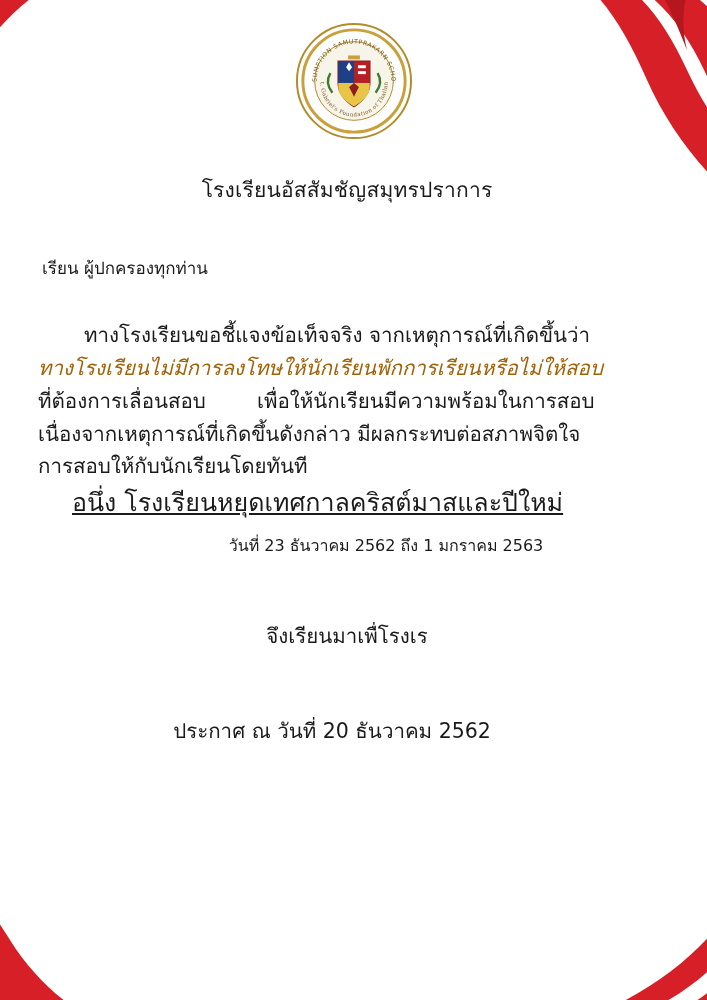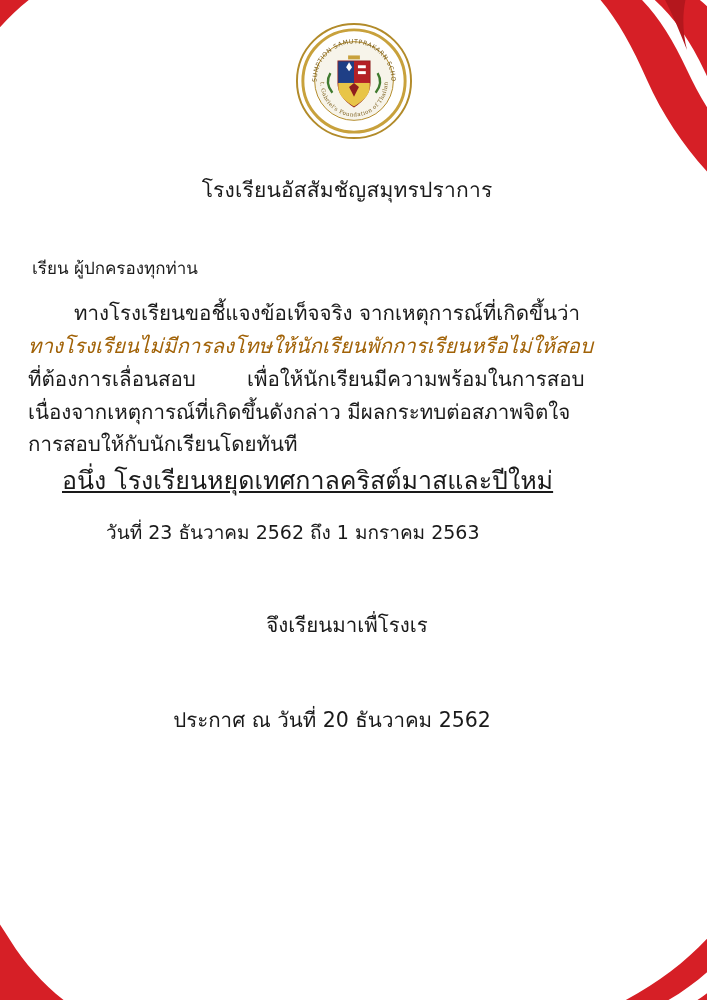--- a/index.html
+++ b/index.html
@@ -65,41 +65,41 @@
     width: 118px;
     height: 118px;
   }
 
   
   .content {
     position: absolute;
     top: 160px;
     left: 0;
     right: 13px;
-    padding: 0 28px;
+    padding: 0 38px;
     box-sizing: border-box;
     color: #1a1a1a;
   }
 
   .school-name {
     text-align: center;
     font-size: 21px;
     letter-spacing: 0.2px;
     margin: 16px 0 0 0;
     line-height: 1.4;
   }
 
   .salutation {
     font-size: 17px;
     margin: 52px 0 0 4px;
     line-height: 1.4;
   }
 
   .body-block {
-    margin: 16px 0 0 0;
+    margin: 38px 0 0 0;
     font-size: 20.5px;
     line-height: 1.60;
   }
   .body-block p {
     margin: 0;
   }
   .indent {
     text-indent: 46px;
   }
   .highlight {
@@ -111,24 +111,25 @@
     width: 38px;
   }
 
   .note-line {
     text-indent: 34px;
     font-size: 25px;
     line-height: 1.60;
     text-decoration: underline;
   }
   .date-range {
-    margin-top: 16px;
+    margin-top: 10px;
     text-indent: 78px;
-    font-size: 19px;
+    font-size: 16px;
     line-height: 1.60;
+    text-align: center;
   }
 
   .closing {
     margin-top: 60px;
     text-align: center;
     font-size: 20.5px;
   }
 
   .announced {
     margin-top: 62px;

